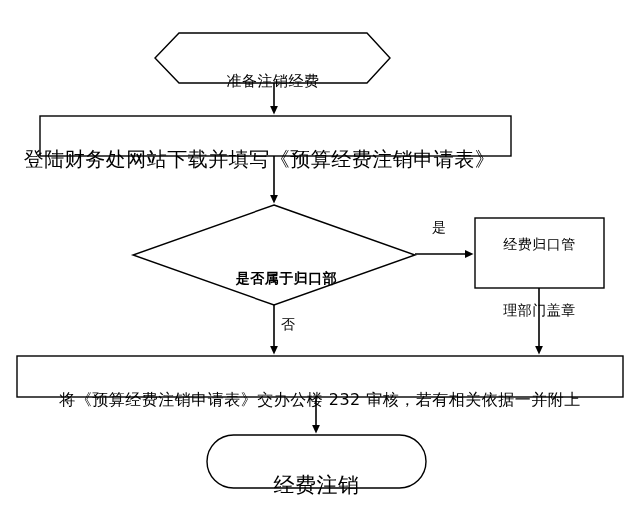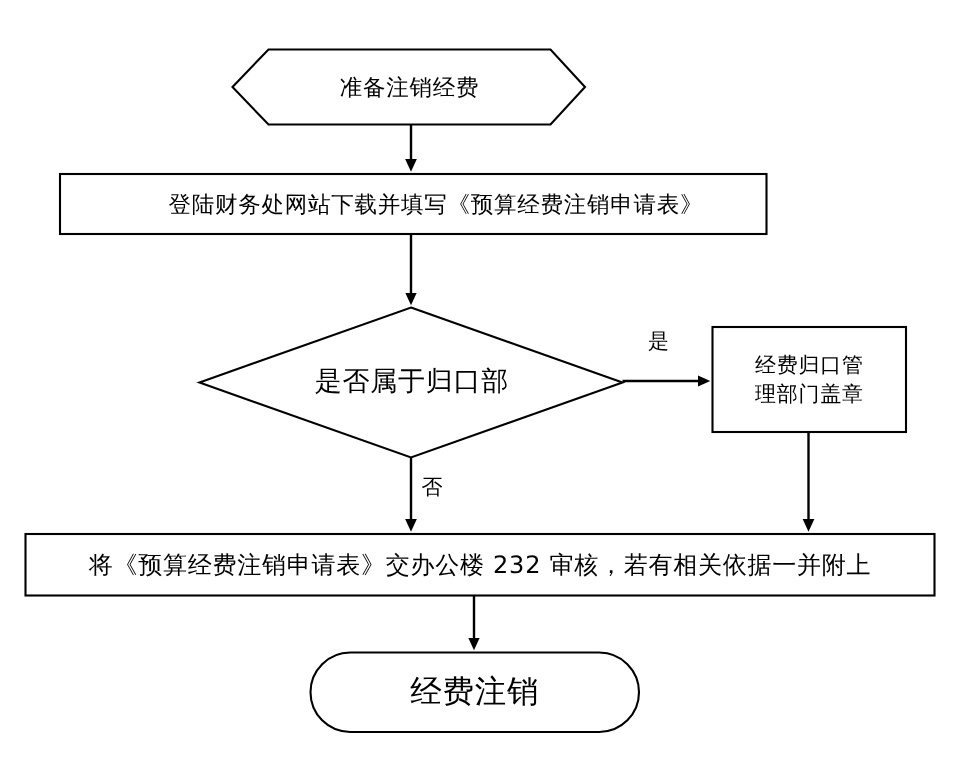--- a/index.html
+++ b/index.html
@@ -34,34 +34,35 @@
     text-align: center;
     color: #000000;
     font-family: "DejaVu Sans", "Liberation Sans", sans-serif;
     letter-spacing: 0.5px;
     white-space: nowrap;
     pointer-events: none;
   }
   .node-label .line {
     display: block;
     line-height: 1.35;
+    margin-top: 47px;
   }
   .edge-label {
     position: absolute;
     color: #000000;
     font-family: "DejaVu Sans", "Liberation Sans", sans-serif;
     font-size: 14px;
     letter-spacing: 0.5px;
     white-space: nowrap;
   }
 
   
   #label-start      { left: 155px; top: 33px;  width: 236px; height: 50px;  font-size: 15px; }
-  #label-download   { left: 55px;  top: 116px; width: 471px; height: 40px;  font-size: 15px; }
-  #label-decision   { left: 160px; top: 215px; width: 229px; height: 80px;  font-size: 18px; }
+  #label-download   { left: 24px;  top: 116px; width: 471px; height: 40px;  font-size: 20px; }
+  #label-decision   { left: 172px; top: 215px; width: 229px; height: 80px;  font-size: 14px; font-weight: bold; }
   #label-stamp      { left: 475px; top: 218px; width: 129px; height: 72px;  font-size: 14px; }
   #label-submit     { left: 17px;  top: 356px; width: 606px; height: 41px;  font-size: 16px; }
   #label-end        { left: 207px; top: 435px; width: 219px; height: 53px;  font-size: 21px; }
 
   
   #label-yes { left: 432px; top: 219px; }
   #label-no  { left: 281px; top: 316px; }
 </style>
 </head>
 <body>

